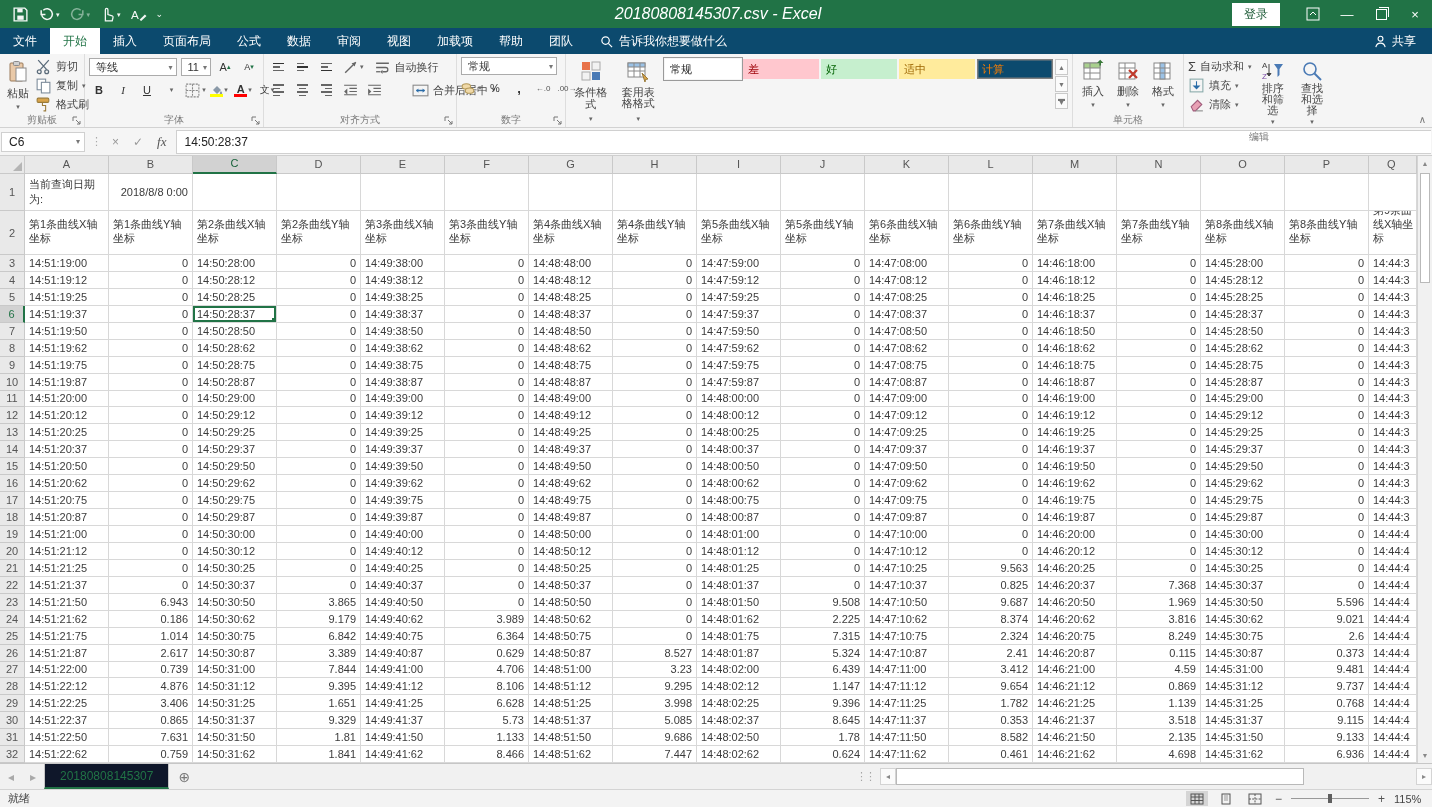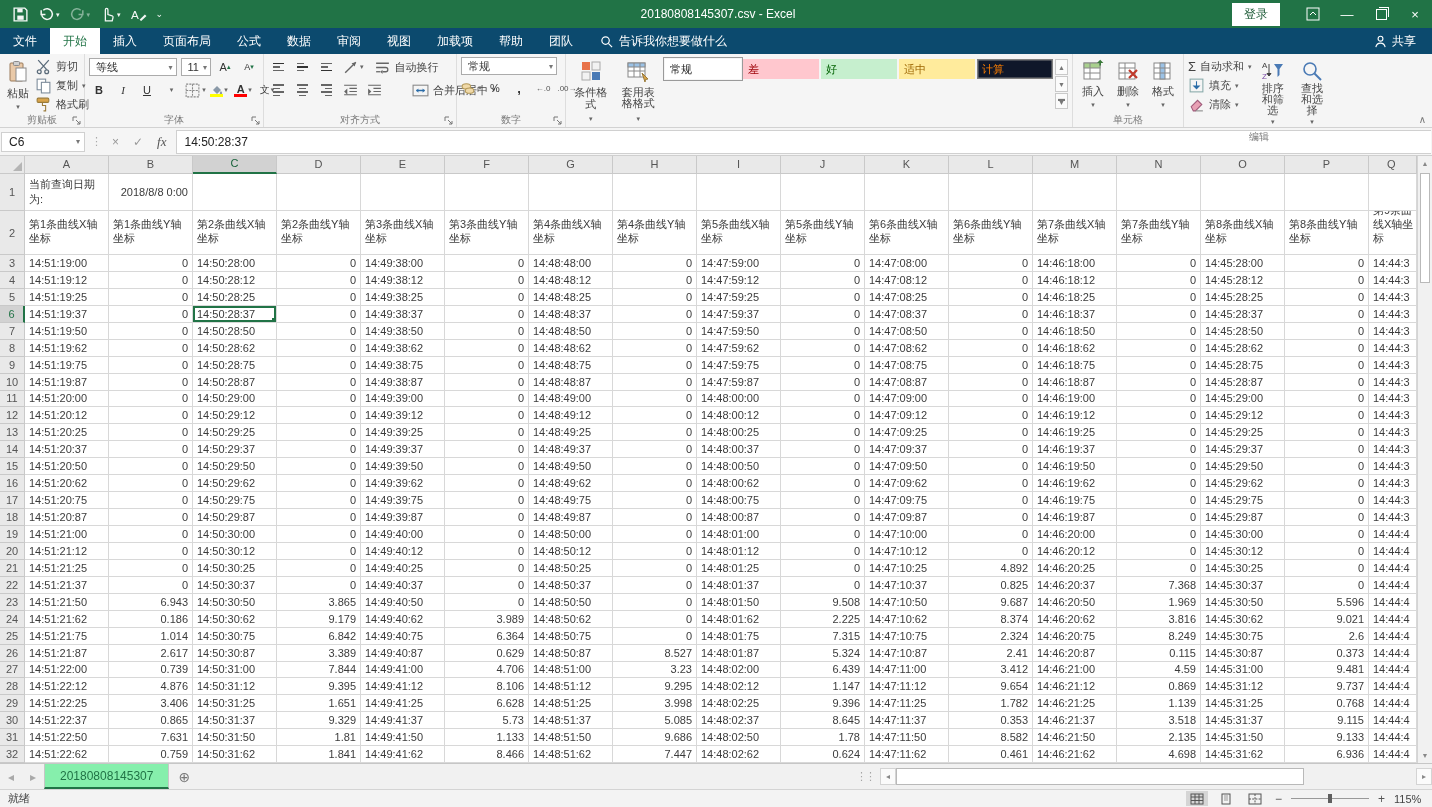--- a/index.html
+++ b/index.html
@@ -4,21 +4,21 @@
 <style>
   html,body{margin:0;padding:0;width:1432px;height:807px;overflow:hidden;
     font-family:"Liberation Sans","DejaVu Sans",sans-serif;-webkit-font-smoothing:antialiased;}
   #app{display:flex;flex-direction:column;width:1432px;height:807px;background:#fff;}
   
   .titlebar{height:28px;background:#217346;display:flex;align-items:center;color:#fff;position:relative;flex:0 0 auto;}
   .qat{display:flex;align-items:center;gap:9px;padding:0 12px;z-index:2;}
   .qicon{display:flex;align-items:center;gap:1px;opacity:.95;cursor:pointer;}
   .qicon.dim{opacity:.45;}
   .qarw{font-size:7px;line-height:7px;}
-  .tb-title{position:absolute;left:4px;right:0;top:0;height:28px;line-height:28px;text-align:center;font-size:12px;color:#fff;}
+  .tb-title{position:absolute;left:4px;right:0;top:0;height:28px;line-height:28px;text-align:center;font-size:16px;color:#fff;font-style:italic;}
   .tb-right{margin-left:auto;display:flex;align-items:center;z-index:2;}
   .signin{background:#fff;color:#1e5c38;font-size:12px;padding:3px 12px;margin-right:16px;cursor:pointer;}
   .winbtn{width:34px;height:28px;display:flex;align-items:center;justify-content:center;font-size:13px;cursor:pointer;}
   .restore-glyph{width:9px;height:9px;border:1px solid #fff;position:relative;background:transparent;}
   .restore-glyph:before{content:"";position:absolute;left:2px;top:-3px;width:9px;height:9px;border-top:1px solid #fff;border-right:1px solid #fff;}
   
   .tabrow{height:26px;background:#0c4a6e;display:flex;align-items:stretch;color:#fff;font-size:12px;flex:0 0 auto;}
   .rtab{padding:0 13px;display:flex;align-items:center;cursor:pointer;}
   .rtab.active{background:#fff;color:#217346;}
   .tellme{display:flex;align-items:center;gap:6px;padding:0 14px;color:#fff;cursor:text;}
@@ -86,21 +86,21 @@
   .sel{box-shadow:inset 0 0 0 2px #217346;position:relative;}
   .sel:after{content:"";position:absolute;right:0;bottom:0;width:4px;height:4px;background:#217346;}
   
   .vscroll{width:14px;background:#f1f1f1;border-left:1px solid #d4d4d4;display:flex;flex-direction:column;align-items:center;flex:0 0 auto;}
   .vsbtn{height:15px;width:14px;display:flex;align-items:center;justify-content:center;color:#888;font-size:7px;cursor:pointer;}
   .vsthumb{width:10px;height:110px;background:#fff;border:1px solid #b9b9b9;box-sizing:border-box;margin-top:2px;cursor:grab;}
   .vsfill{flex:1;}
   
   .sheetbar{height:25px;background:#f1f1f1;border-top:1px solid #c6c6c6;display:flex;align-items:stretch;font-size:12px;flex:0 0 auto;}
   .snav{width:22px;display:flex;align-items:center;justify-content:center;color:#a9a9a9;cursor:pointer;}
-  .stab{background:#86efac;color:#217346;padding:3px 15px;display:flex;align-items:center;border-left:1px solid #c6c6c6;border-right:1px solid #c6c6c6;border-bottom:2px solid #217346;box-sizing:border-box;cursor:pointer;}
+  .stab{background:#0f172a;color:#217346;padding:3px 15px;display:flex;align-items:center;border-left:1px solid #c6c6c6;border-right:1px solid #c6c6c6;border-bottom:2px solid #217346;box-sizing:border-box;cursor:pointer;}
   .addsheet{width:30px;display:flex;align-items:center;justify-content:center;color:#777;font-size:14px;cursor:pointer;}
   .sbspacer{flex:1;}
   .splitter{display:flex;align-items:center;color:#a5a5a5;padding:0 6px;cursor:col-resize;font-size:11px;letter-spacing:-2px;}
   .hscroll{width:552px;display:flex;align-items:center;flex:0 0 auto;}
   .hsbtn{width:16px;height:17px;display:flex;align-items:center;justify-content:center;color:#888;font-size:8px;border:1px solid #d4d4d4;background:#fbfbfb;box-sizing:border-box;cursor:pointer;}
   .hsthumb{width:408px;height:17px;background:#fff;border:1px solid #b9b9b9;box-sizing:border-box;cursor:grab;}
   .hsfill{flex:1;}
   
   .statusbar{height:17px;background:#f3f3f3;border-top:1px solid #d4d4d4;display:flex;align-items:center;font-size:11px;color:#444;flex:0 0 auto;}
   .ready{padding-left:8px;}
@@ -453,21 +453,21 @@
           <span style="white-space:normal;line-height:11px;">套用表格格式</span>
           <span class="arw" style="font-size:7px;color:#666;">▾</span>
         </div>
         <div class="galwrap">
           <div class="galcol" id="style-gallery">
               <div class="galrow">
                 <div class="galitem galsel" style="background: rgb(255, 255, 255); color: rgb(26, 26, 26);">常规</div>
                 <div class="galitem" style="background: rgb(255, 199, 206); color: rgb(156, 0, 6);">差</div>
                 <div class="galitem" style="background: rgb(198, 239, 206); color: rgb(0, 97, 0);">好</div>
                 <div class="galitem" style="background: rgb(255, 235, 156); color: rgb(156, 101, 0);">适中</div>
-                <div class="galitem" style="background: #0f172a; color: rgb(250, 125, 0); box-shadow: rgb(127, 127, 127) 0px 0px 0px 1.5px inset;">计算</div>
+                <div class="galitem" style="background: #0c4a6e; color: rgb(250, 125, 0); box-shadow: rgb(127, 127, 127) 0px 0px 0px 1.5px inset;">计算</div>
               </div>
             </div>
           <div class="galscroll">
             <span>▲</span>
             <span>▼</span>
             <span style="flex-direction:column;line-height:4px;">▬<br>▼</span>
           </div>
         </div>
       </div>
     </div>
@@ -998,21 +998,21 @@
           <div class="gcell cell dr c num">0</div>
           <div class="gcell cell dr c time">14:50:30:25</div>
           <div class="gcell cell dr c num">0</div>
           <div class="gcell cell dr c time">14:49:40:25</div>
           <div class="gcell cell dr c num">0</div>
           <div class="gcell cell dr c time">14:48:50:25</div>
           <div class="gcell cell dr c num">0</div>
           <div class="gcell cell dr c time">14:48:01:25</div>
           <div class="gcell cell dr c num">0</div>
           <div class="gcell cell dr c time">14:47:10:25</div>
-          <div class="gcell cell dr c num">4.892</div>
+          <div class="gcell cell dr c num">9.563</div>
           <div class="gcell cell dr c time">14:46:20:25</div>
           <div class="gcell cell dr c num">0</div>
           <div class="gcell cell dr c time">14:45:30:25</div>
           <div class="gcell cell dr c num">0</div>
           <div class="gcell cell dr cq time">14:44:4</div>
         </div>
         <div class="grow dr">
           <div class="gcell g">22</div>
           <div class="gcell cell dr c time">14:51:21:37</div>
           <div class="gcell cell dr c num">0</div>

